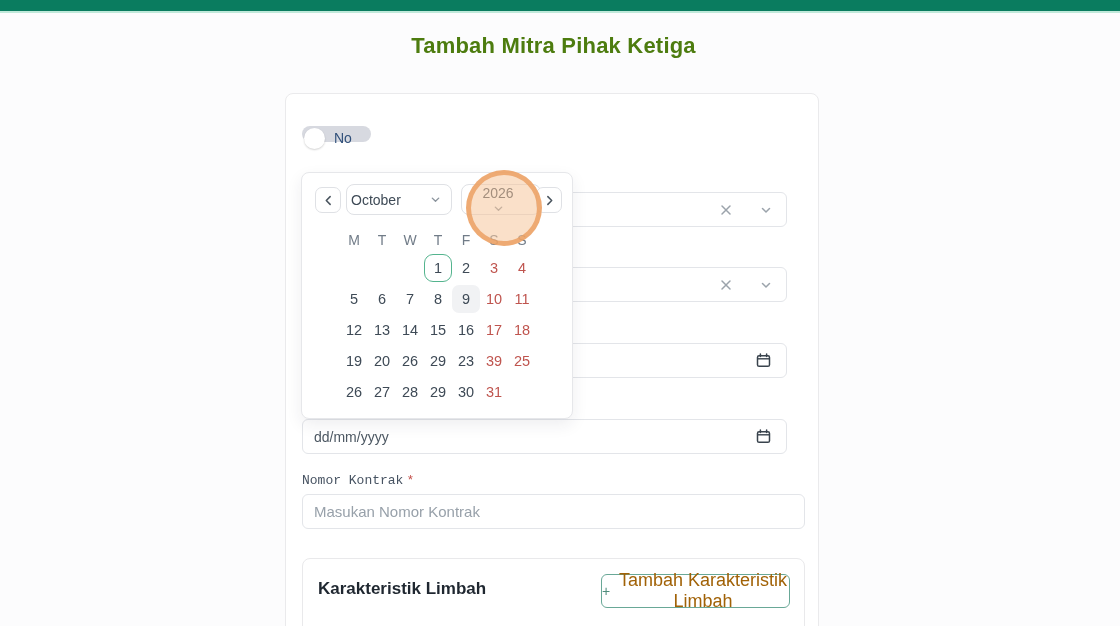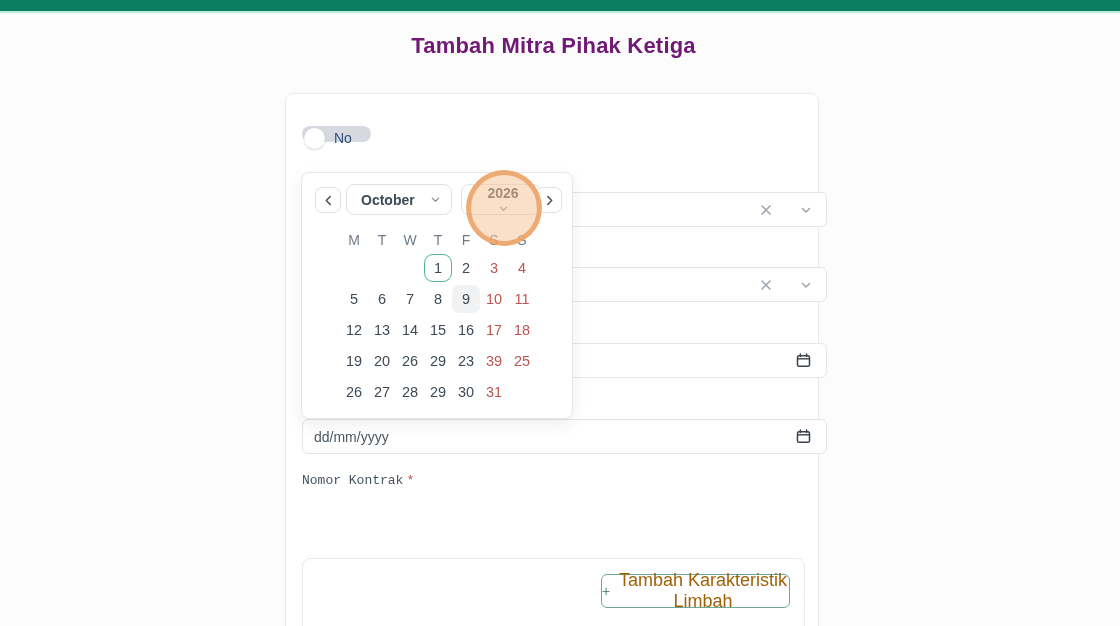--- a/index.html
+++ b/index.html
@@ -4,35 +4,35 @@
 <style>
   * { margin:0; padding:0; box-sizing:border-box; }
   html,body { background:#fff; }
   body { font-family:"Liberation Sans", sans-serif; }
   .page { position:relative; width:1120px; height:626px; overflow:hidden; background:#fcfcfd; }
 
   .topbar { position:absolute; left:0; top:0; width:1120px; height:11px; }
   .topbar-strip { position:absolute; left:0; top:11px; width:1120px; height:2px; }
 
   .page-title { position:absolute; left:0; top:33px; width:1107px; text-align:center;
-    font-size:22px; font-weight:700; color:#701a75; letter-spacing:.2px; }
+    font-size:22px; font-weight:700; color:#4d7c0f; letter-spacing:.2px; }
 
   .card { position:absolute; left:285px; top:93px; width:534px; height:700px;
     background:#fff; border:1px solid #eaeaec; border-radius:8px; }
 
   .field-label { position:absolute; font-size:13px; color:#475362; }
   .req { color:#c4504a; margin-left:3px; }
 
   .toggle { position:absolute; left:302px; top:126px; width:69px; height:16px;
     background:#d7d9e0; border-radius:13px; cursor:pointer; }
   .toggle-knob { position:absolute; left:2px; top:2px; width:21px; height:21px;
     background:#fff; border-radius:50%; box-shadow:0 1px 2px rgba(0,0,0,.18); }
   .toggle-text { position:absolute; left:32px; top:4px; font-size:14px; color:#31507a; }
 
-  .field { position:absolute; left:302px; width:525px; height:35px; background:#fff;
+  .field { position:absolute; left:302px; width:485px; height:35px; background:#fff;
     border:1px solid #e3e5e9; border-radius:6px; display:flex; align-items:center; }
   .field .ph { font-size:14px; color:#4d5863; padding-left:11px; }
   .field .spacer { flex:1; }
   .icon-btn { color:#9ba3ab; display:flex; align-items:center; justify-content:center;
     width:24px; height:24px; cursor:pointer; }
   .cal-glyph { color:#39434d; margin-right:11px; }
 
   input.text-input { position:absolute; left:302px; width:503px; height:35px;
     border:1px solid #e3e5e9; border-radius:6px; font-family:"Liberation Sans",sans-serif;
     font-size:15px; color:#333; padding:0 11px; outline:none; background:#fff; }
@@ -50,21 +50,21 @@
 
   
   .cal-pop { position:absolute; left:301px; top:172px; width:272px; height:247px; z-index:5;
     background:#fff; border:1px solid #e6e7ea; border-radius:8px;
     box-shadow:0 6px 16px rgba(40,40,60,.08); }
   .nav-btn { position:absolute; top:14px; width:26px; height:26px; background:#fff;
     border:1px solid #dfe1e5; border-radius:7px; color:#4a555f;
     display:flex; align-items:center; justify-content:center; cursor:pointer; }
   .dd { position:absolute; top:11px; height:31px; background:#fff; border:1px solid #dfe1e5;
     border-radius:8px; display:flex; align-items:center; justify-content:space-between;
-    padding:0 10px 0 14px; cursor:pointer;font-weight:bold; }
+    padding:0 10px 0 4px; cursor:pointer; }
   .dd .dd-val { font-size:14px; color:#3e4a56; }
   .dd .chev { color:#8b949d; display:flex; }
   .wk-row { position:absolute; left:38px; top:57px; display:grid; grid-template-columns:repeat(7,28px); }
   .wk { height:20px; display:flex; align-items:center; justify-content:center;
     font-size:14px; color:#717c88; }
   .day-grid { position:absolute; left:38px; top:79px; display:grid;
     grid-template-columns:repeat(7,28px); grid-auto-rows:31px; }
   .dc { display:flex; align-items:center; justify-content:center; font-size:14.5px;
     color:#3e4a56; cursor:pointer; }
   .dc span { width:28px; height:28px; display:flex; align-items:center; justify-content:center; border-radius:7px; }
@@ -147,22 +147,24 @@
           <line x1="10.6" y1="1" x2="10.6" y2="3.6" stroke="currentColor" stroke-width="1.5" stroke-linecap="round"></line>
           <line x1="1.5" y1="5.8" x2="13.5" y2="5.8" stroke="currentColor" stroke-width="1.4"></line>
         </svg>
     </span>
   </div>
 
   <div class="field-label" style="left:302px; top:473px;font-family:Liberation Mono, monospace;">
     <span>Nomor Kontrak</span><span class="req">*</span>
   </div>
 
+  <input class="text-input" style="top: 494px;" type="text" placeholder="Masukan Nomor Kontrak">
 
   <div class="section-card">
+    <div class="section-title">Karakteristik Limbah</div>
     <button class="add-btn">
       <span class="plus">+</span>
       <span class="lbl">Tambah Karakteristik Limbah</span>
     </button>
   </div>
 
   <div class="cal-pop">
     <div class="nav-btn" style="left:13px;">
       <svg width="11" height="11" viewBox="0 0 10 10">
           <polyline points="6.5,1.5 3,5 6.5,8.5" fill="none" stroke="currentColor" stroke-width="1.4" stroke-linecap="round" stroke-linejoin="round"></polyline>

